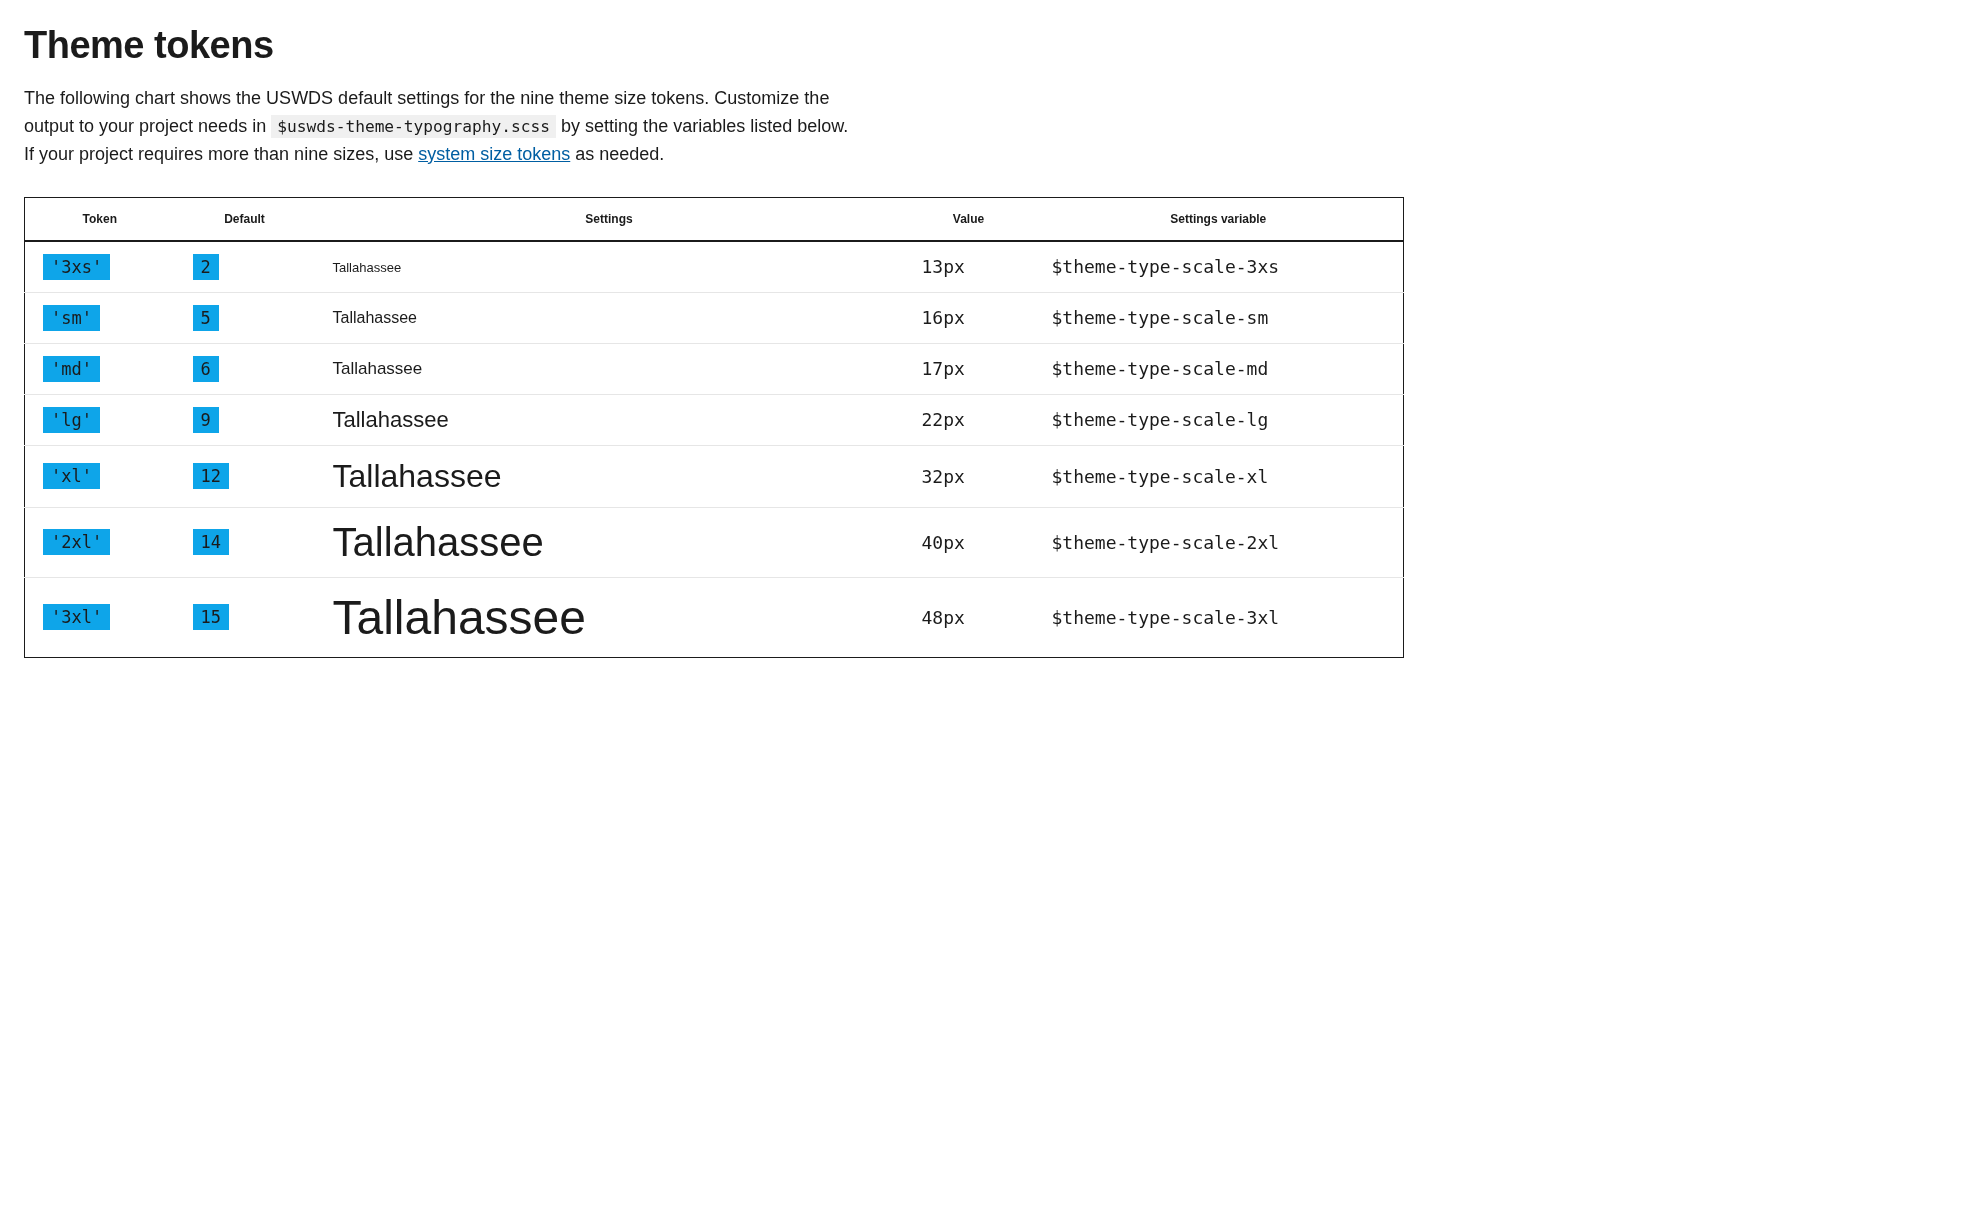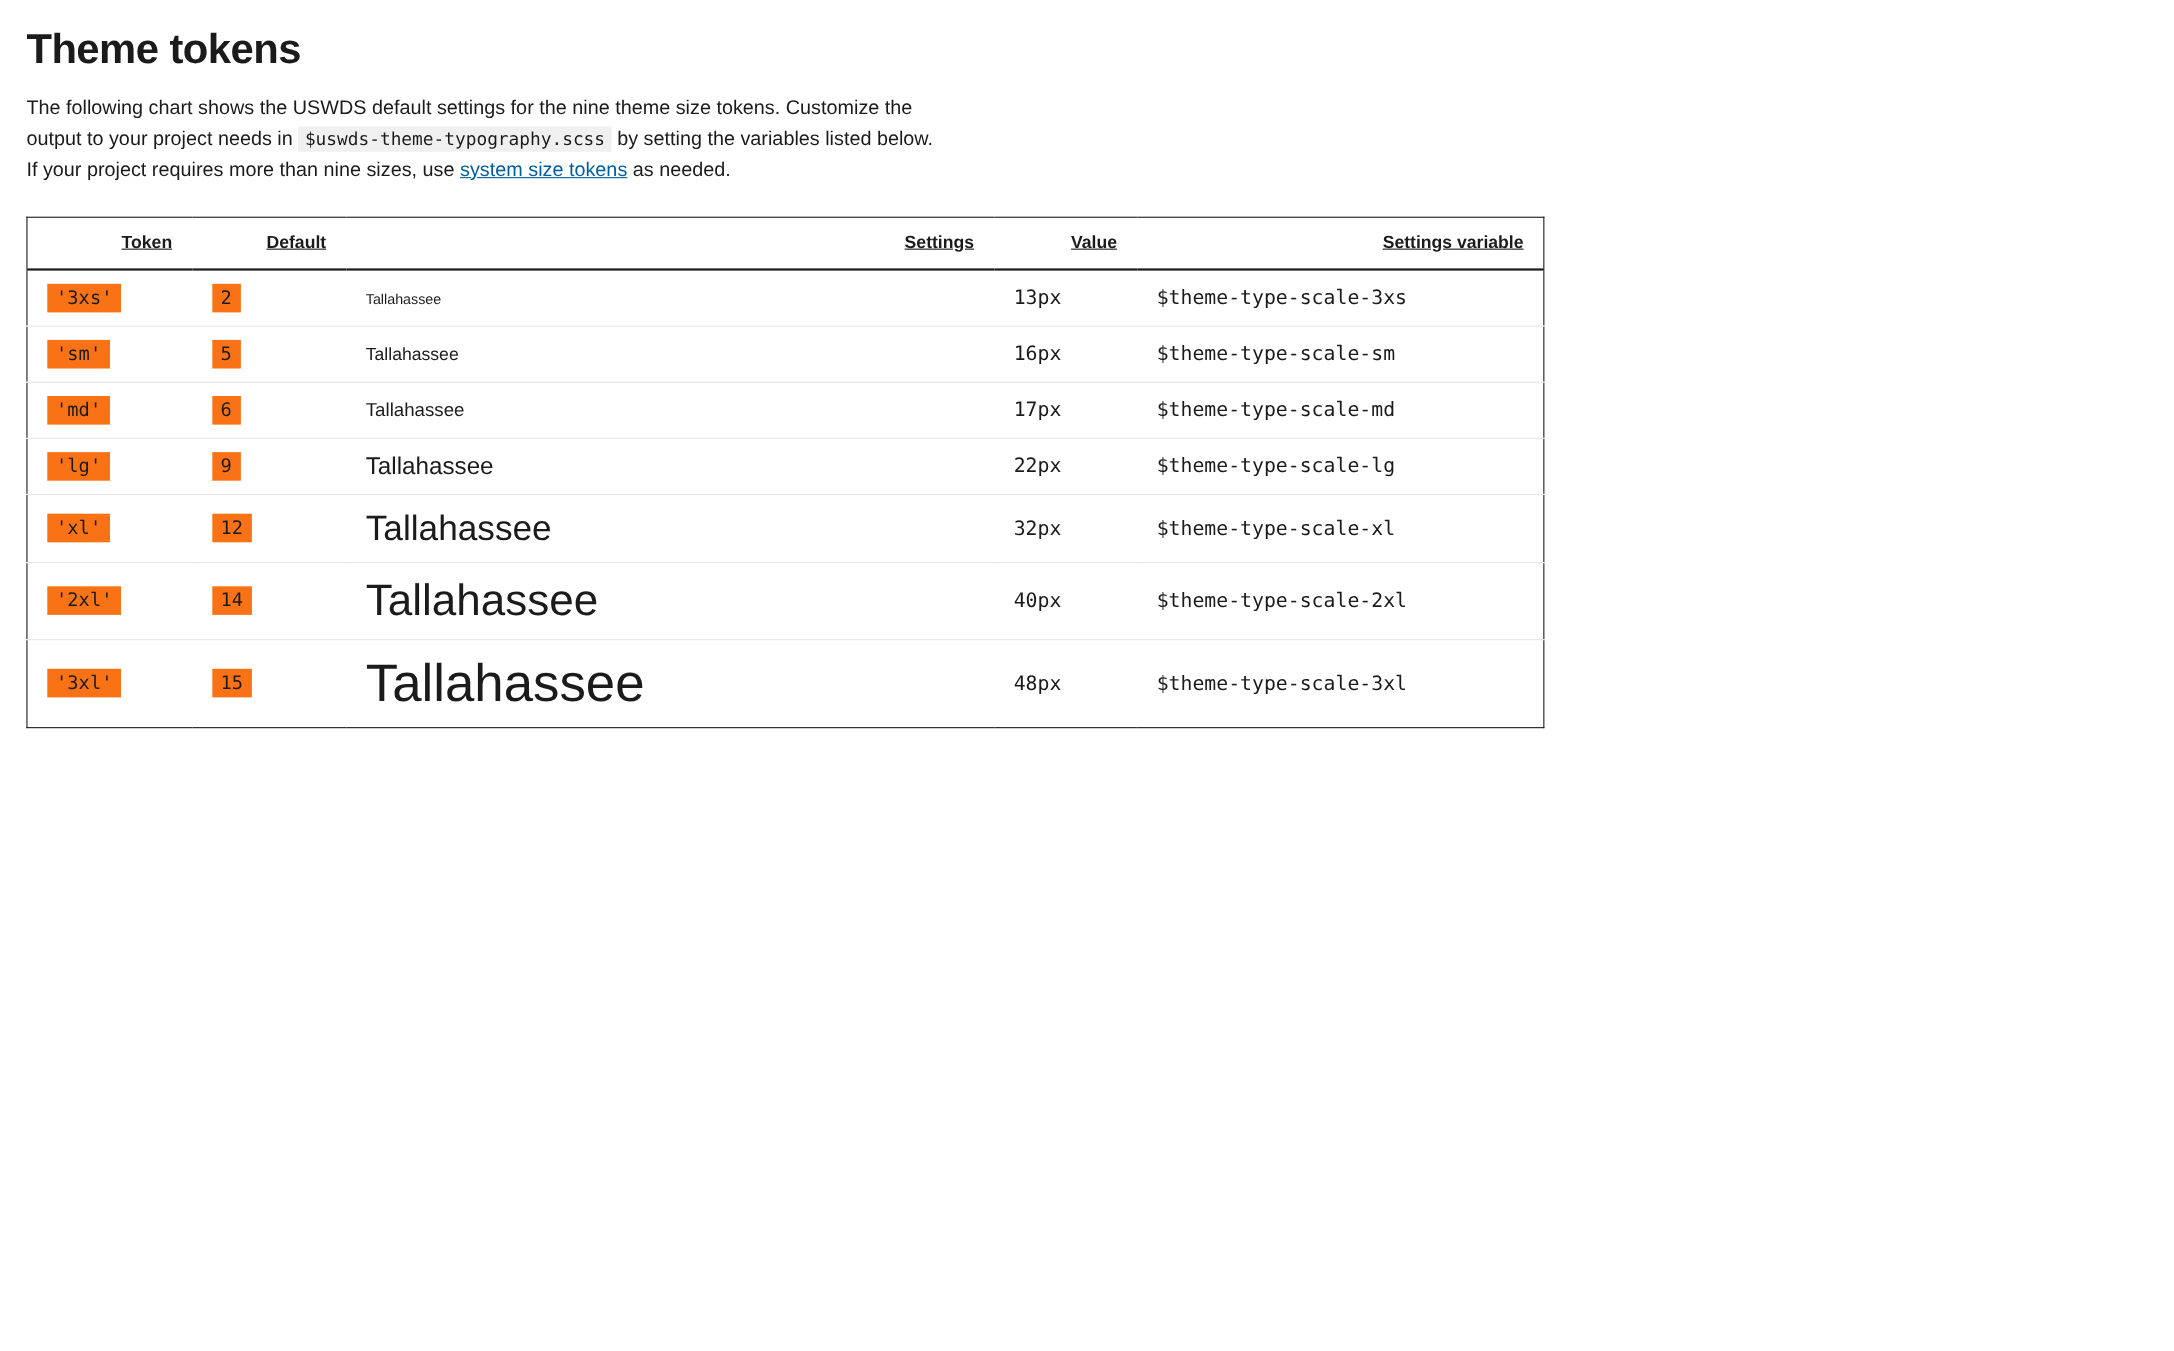--- a/index.html
+++ b/index.html
@@ -33,36 +33,35 @@
     color: #005ea2;
     text-decoration: underline;
   }
   table.tokens {
     width: 100%;
     border-collapse: collapse;
     border: 1px solid #1b1b1b;
     font-size: 18px;
   }
   table.tokens thead th {
-    text-align: right;
+    text-align: center;
     font-weight: 700;
-    font-size: 16px;
+    font-size: 12px;
     padding: 14px 18px;
     border-bottom: 2px solid #1b1b1b;
-    text-decoration: underline;
   }
   table.tokens tbody td {
     padding: 12px 18px;
     border-top: 1px solid #e6e6e6;
     vertical-align: middle;
   }
   table.tokens tbody tr:first-child td { border-top: none; }
   .pill {
     font-family: ui-monospace, SFMono-Regular, Menlo, Consolas, monospace;
-    background: #f97316;
+    background: #0ea5e9;
     padding: 3px 8px;
     display: inline-block;
     font-size: 17px;
   }
   .example-word { color: #1b1b1b; }
   .mono {
     font-family: ui-monospace, SFMono-Regular, Menlo, Consolas, monospace;
   }
   
   col.c-token   { width: 150px; }

